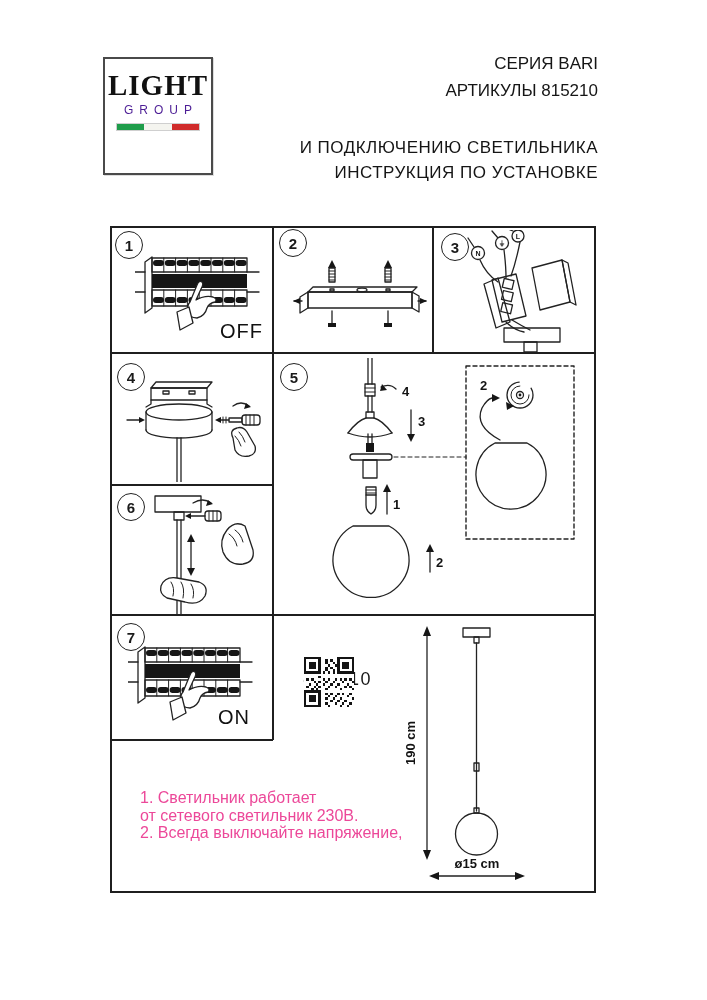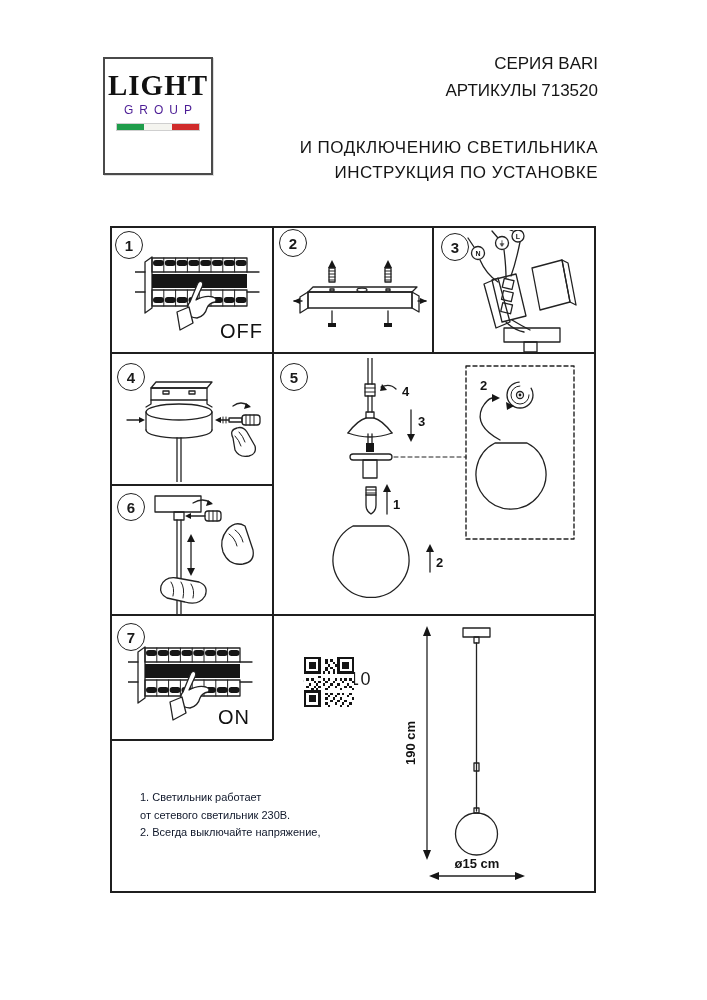--- a/index.html
+++ b/index.html
@@ -26,40 +26,40 @@
   .ill{position:absolute;z-index:2}
   svg.draw{stroke:#222;fill:none;stroke-width:1.3;stroke-linecap:round;stroke-linejoin:round}
   svg.draw text{stroke:none;fill:#131313;font:bold 13px "Liberation Sans","DejaVu Sans",sans-serif}
   svg.draw text.small{font-size:7px}
   .fb{fill:#161616;stroke:none}
   .wh{fill:#fff}
   .dash{stroke-dasharray:4 3}
   .thin{stroke-width:1}
   
   .code-label{position:absolute;left:303px;top:669px;font-weight:normal;font-size:18px;letter-spacing:1.5px}
-  .notes{position:absolute;left:140px;top:789px;font-size:11px;line-height:17.5px;color:#0f172a}
+  .notes{position:absolute;left:140px;top:789px;font-size:16px;line-height:17.5px;color:#ec4899}
 </style>
 </head>
 <body>
 
 <div class="page">
 
   <div class="logo-box">
     <div class="logo-word">LIGHT</div>
     <div class="logo-group">GROUP</div>
     <div class="flag">
       <div style="background:#1f9d4b"></div>
       <div style="background:#f4f4ef"></div>
       <div style="background:#d02b2b"></div>
     </div>
   </div>
 
   <div class="hdr-right">
     <div class="hdr-series">СЕРИЯ BARI</div>
-    <div class="hdr-series">АРТИКУЛЫ 713520</div>
+    <div class="hdr-series">АРТИКУЛЫ 815210</div>
     <div class="hdr-title">
       <div>И ПОДКЛЮЧЕНИЮ СВЕТИЛЬНИКА</div>
       <div>ИНСТРУКЦИЯ ПО УСТАНОВКЕ</div>
     </div>
   </div>
 
   <div class="abs" style="left:110px;top:226px;width:486px;height:667px;border:2px solid #1f1f1f"></div>
   <div class="line" style="left:272px;top:226px;width:2px;height:514px"></div>
   <div class="line" style="left:432px;top:226px;width:2px;height:127px"></div>
   <div class="line" style="left:110px;top:352px;width:486px;height:2px"></div>

